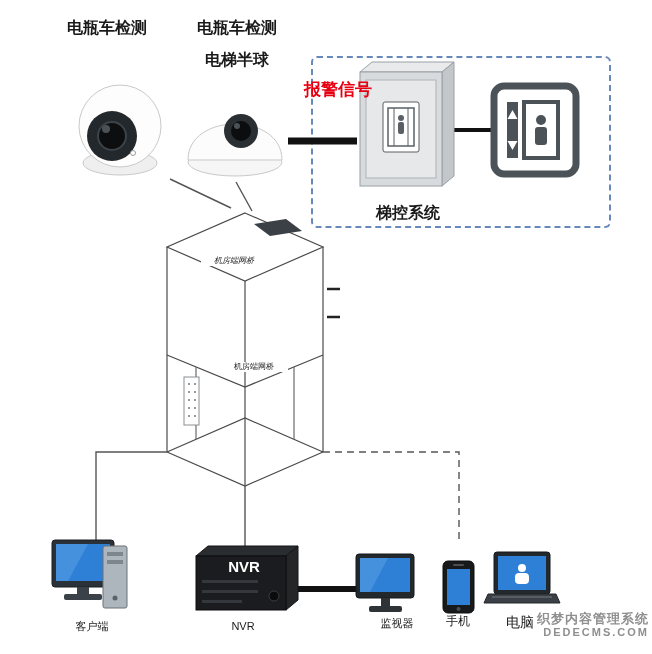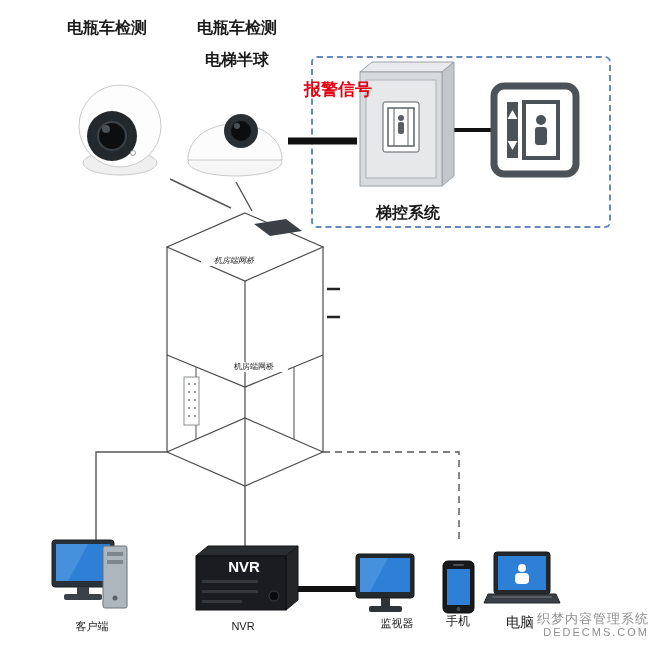--- a/index.html
+++ b/index.html
@@ -16,21 +16,21 @@
   .cam-label{font-size:16px;font-weight:700;width:110px;}
   .alarm-label{font-size:17px;font-weight:700;color:#e60012;width:76px;}
   .section-label{font-size:16px;font-weight:600;width:84px;margin-top:6px;}
   .bridge-label{font-size:8px;color:#222;background:#ffffff;padding:0 1px;}
   .device-label{font-size:11px;width:72px;}
   .nvr-box-label{font-size:15px;font-weight:700;color:#ffffff;width:60px;}
   .dashed-box{
     position:absolute;left:311px;top:56px;width:296px;height:168px;
     border:2px dashed #6688bb;border-radius:6px;z-index:1;
   }
-  .wm{position:absolute;z-index:3;color:#8f8f8f;font-weight:400;text-align:right;right:3px;}
+  .wm{position:absolute;z-index:3;color:#8f8f8f;font-weight:700;text-align:right;right:3px;}
   .wm1{top:610px;font-size:13px;letter-spacing:1px;}
   .wm2{top:626px;font-size:11px;letter-spacing:2px;}
 </style>
 </head>
 <body>
 
 <div class="canvas">
 
   <div class="dashed-box"></div>
 

